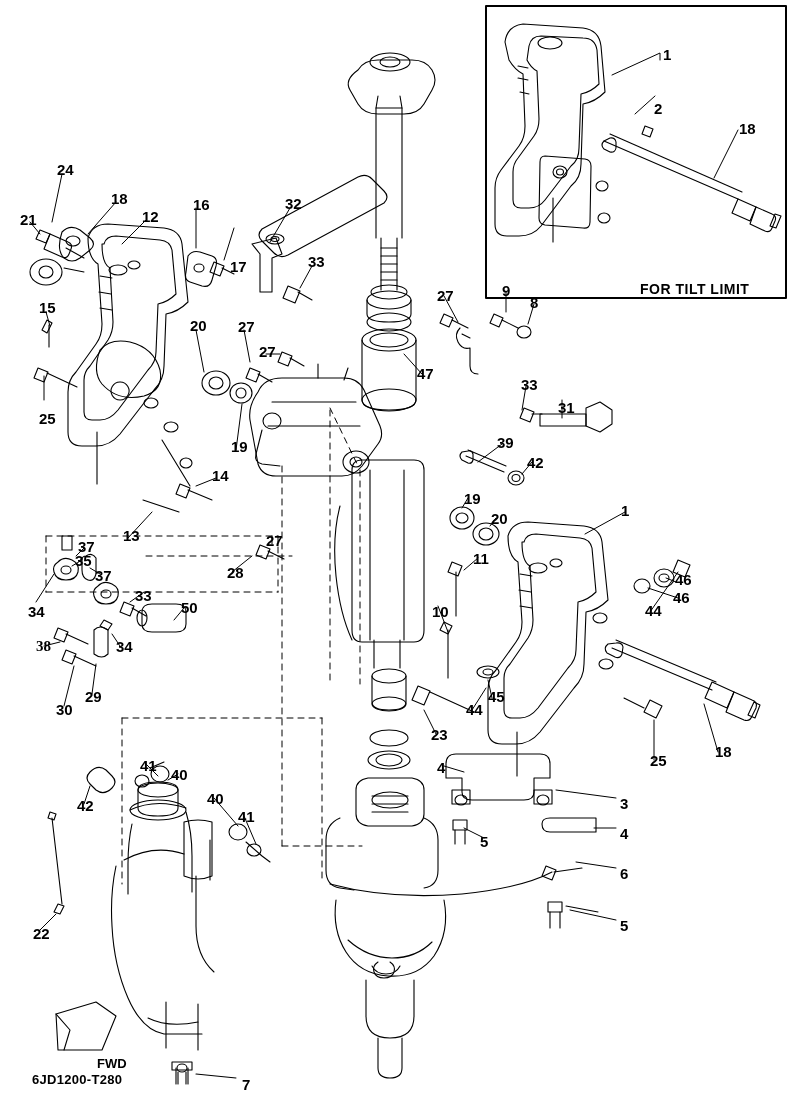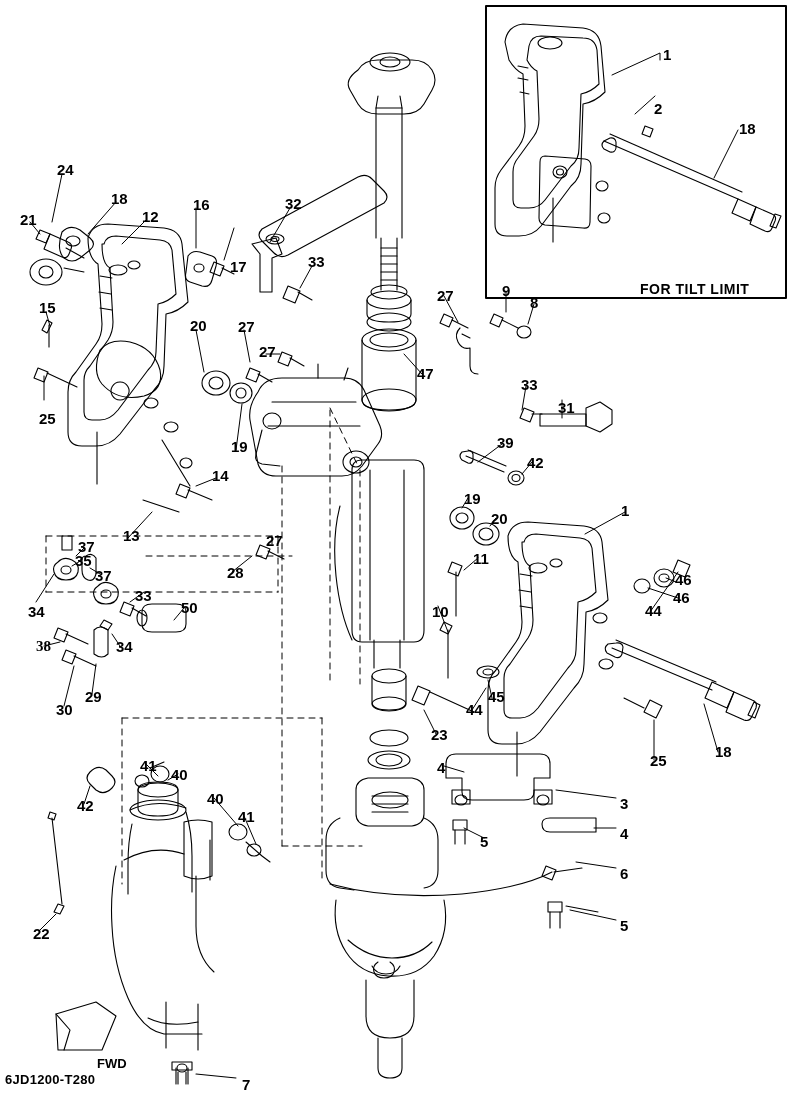--- a/index.html
+++ b/index.html
@@ -420,15 +420,15 @@
       <div class="callout" style="left: 620px; top: 826px;">4</div>
       <div class="callout" style="left: 480px; top: 834px;">5</div>
       <div class="callout" style="left: 620px; top: 866px;">6</div>
       <div class="callout" style="left: 620px; top: 918px;">5</div>
       <div class="callout" style="left: 33px; top: 926px;">22</div>
       <div class="callout" style="left: 242px; top: 1077px;">7</div>
     </div>
 
   <div class="fwdtext" style="left:72px;top:1056px;margin-left:25px;">FWD</div>
   <div class="boxlabel" style="left:640px;top:281px;">FOR TILT LIMIT</div>
-  <div class="partcode" style="left:5px;top:1072px;">6JD1200-T280</div>
+  <div class="partcode" style="left:32px;top:1072px;">6JD1200-T280</div>
 
 </div>
 
 </body></html>

